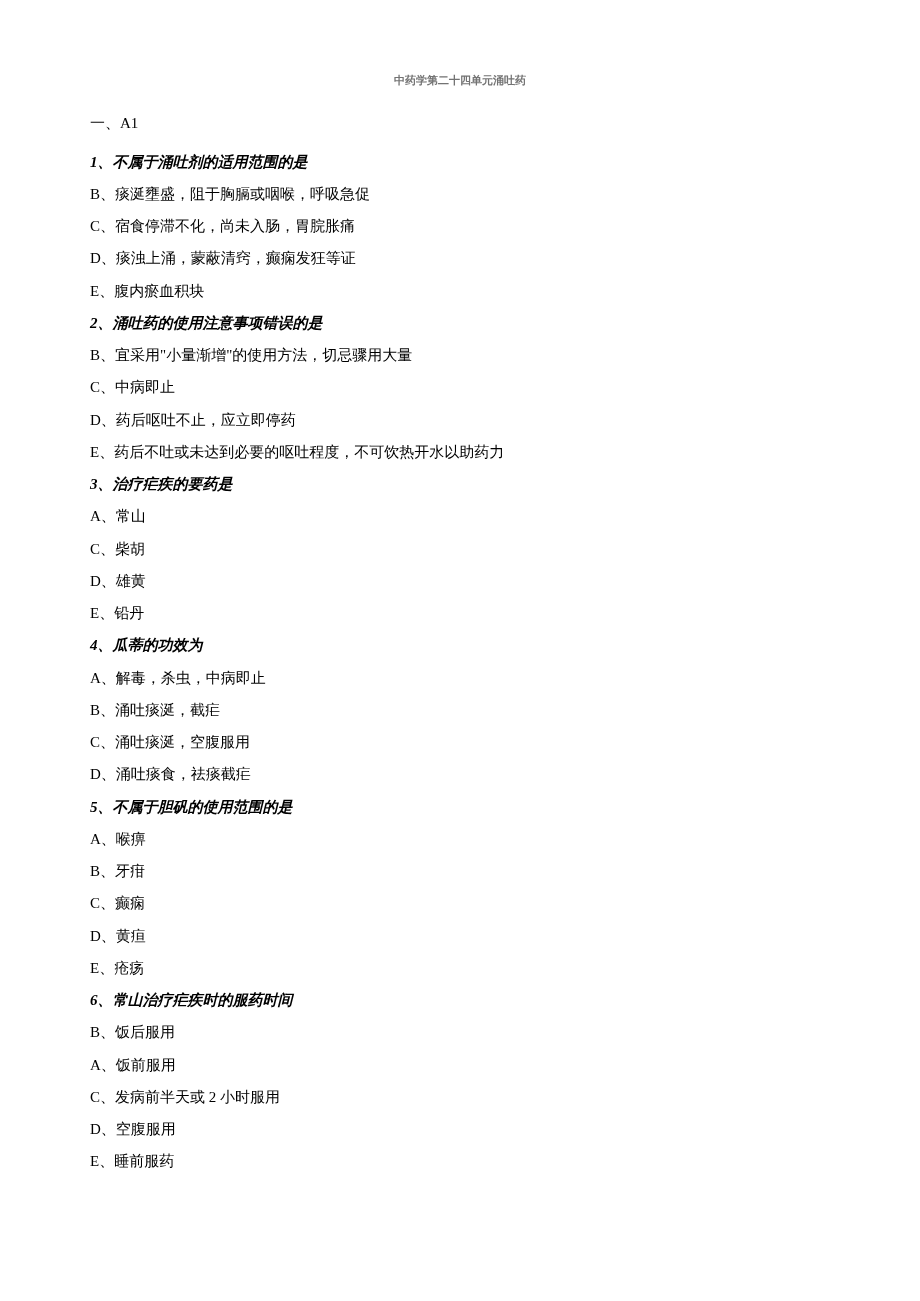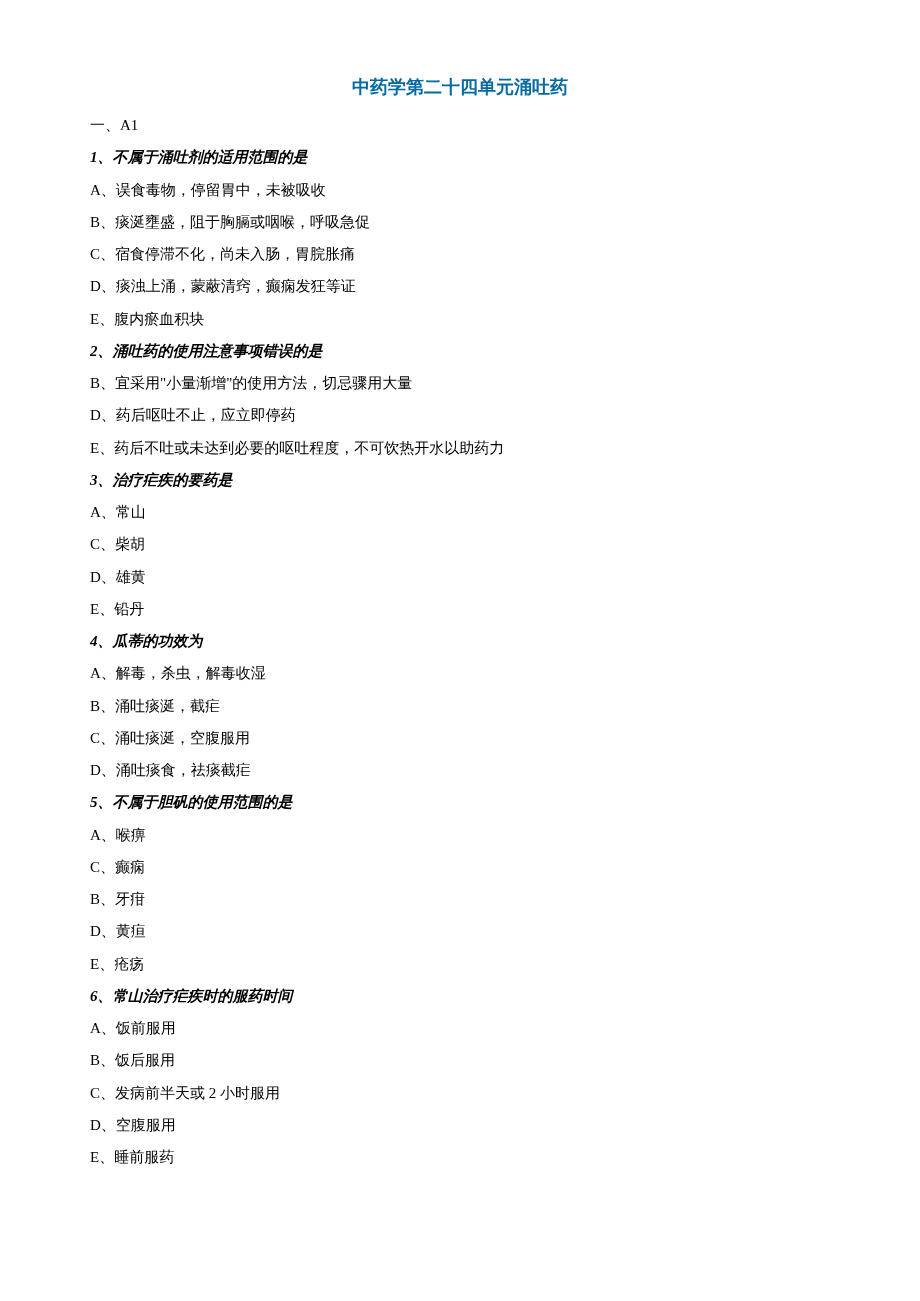--- a/index.html
+++ b/index.html
@@ -11,27 +11,27 @@
       background: #ffffff;
       font-family: "SimSun", "宋体", serif;
       font-size: 15px;
       color: #000000;
       width: 920px;
       padding: 70px 90px 30px 90px;
       line-height: 1.95;
     }
     .title {
       text-align: center;
-      color: #0369a1;
+      color: #737373;
       font-weight: bold;
-      font-size: 18px;
-      margin-bottom: 6px;
+      font-size: 11px;
+      margin-bottom: 18px;
     }
     .section-label {
-      margin-bottom: 3px;
+      margin-bottom: 9px;
     }
     .question-stem {
       font-weight: bold;
       margin-bottom: 3px;
       font-style: italic;
     }
     .option {
       margin-bottom: 3px;
     }
     .q-num {
@@ -41,44 +41,44 @@
   </style>
 </head>
 <body>
 
 <div class="title">中药学第二十四单元涌吐药</div>
 
 <div class="section-label">一、A1</div>
 
 <div id="questions-container">
     <div class="question-stem"><span class="q-num">1</span><span>、不属于涌吐剂的适用范围的是</span></div>
-    <div class="option">A、误食毒物，停留胃中，未被吸收</div>
     <div class="option">B、痰涎壅盛，阻于胸膈或咽喉，呼吸急促</div>
     <div class="option">C、宿食停滞不化，尚未入肠，胃脘胀痛</div>
     <div class="option">D、痰浊上涌，蒙蔽清窍，癫痫发狂等证</div>
     <div class="option">E、腹内瘀血积块</div>
     <div class="question-stem"><span class="q-num">2</span><span>、涌吐药的使用注意事项错误的是</span></div>
     <div class="option">B、宜采用"小量渐增"的使用方法，切忌骤用大量</div>
+    <div class="option">C、中病即止</div>
     <div class="option">D、药后呕吐不止，应立即停药</div>
     <div class="option">E、药后不吐或未达到必要的呕吐程度，不可饮热开水以助药力</div>
     <div class="question-stem"><span class="q-num">3</span><span>、治疗疟疾的要药是</span></div>
     <div class="option">A、常山</div>
     <div class="option">C、柴胡</div>
     <div class="option">D、雄黄</div>
     <div class="option">E、铅丹</div>
     <div class="question-stem"><span class="q-num">4</span><span>、瓜蒂的功效为</span></div>
-    <div class="option">A、解毒，杀虫，解毒收湿</div>
+    <div class="option">A、解毒，杀虫，中病即止</div>
     <div class="option">B、涌吐痰涎，截疟</div>
     <div class="option">C、涌吐痰涎，空腹服用</div>
     <div class="option">D、涌吐痰食，祛痰截疟</div>
     <div class="question-stem"><span class="q-num">5</span><span>、不属于胆矾的使用范围的是</span></div>
     <div class="option">A、喉痹</div>
+    <div class="option">B、牙疳</div>
     <div class="option">C、癫痫</div>
-    <div class="option">B、牙疳</div>
     <div class="option">D、黄疸</div>
     <div class="option">E、疮疡</div>
     <div class="question-stem"><span class="q-num">6</span><span>、常山治疗疟疾时的服药时间</span></div>
+    <div class="option">B、饭后服用</div>
     <div class="option">A、饭前服用</div>
-    <div class="option">B、饭后服用</div>
     <div class="option">C、发病前半天或 2 小时服用</div>
     <div class="option">D、空腹服用</div>
     <div class="option">E、睡前服药</div>
   </div>
 
 </body></html>

